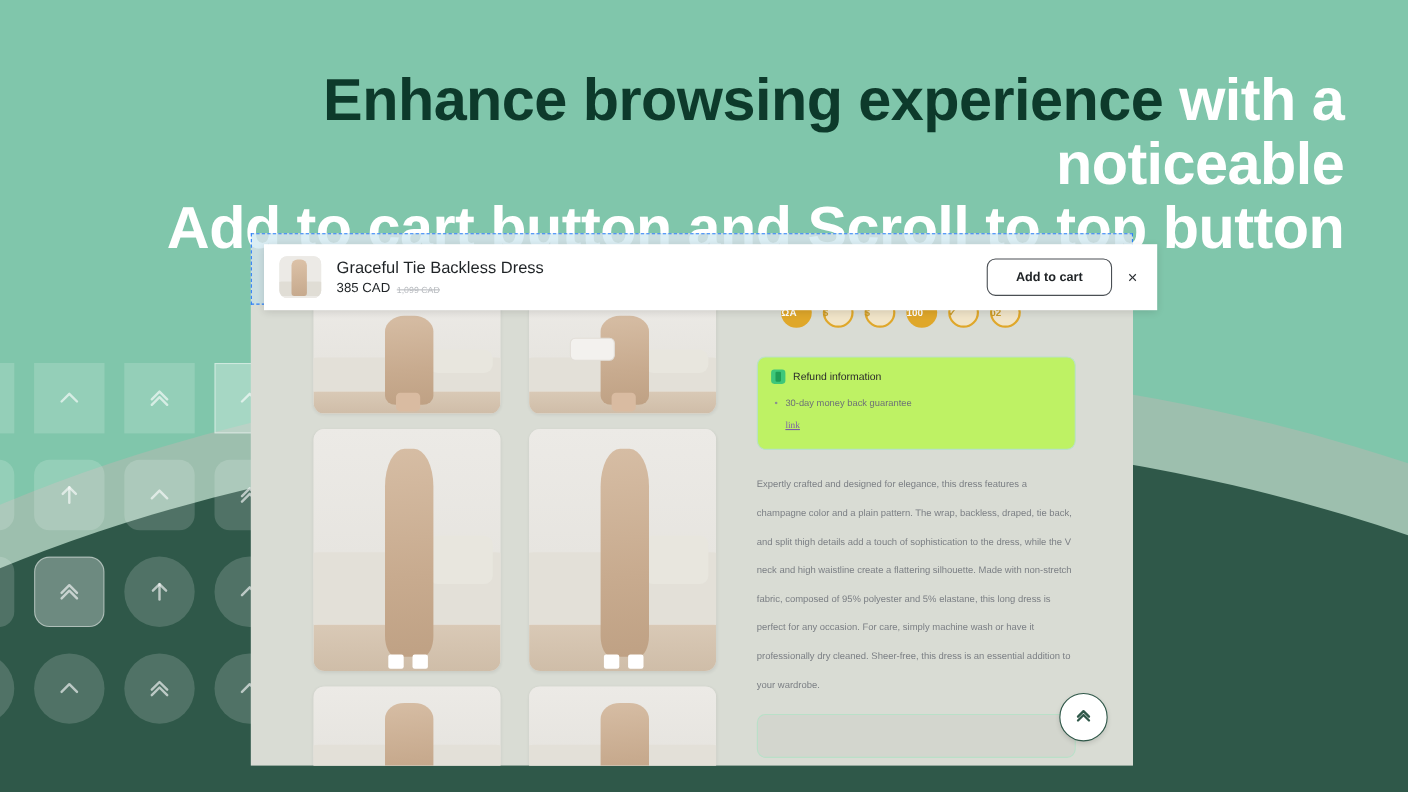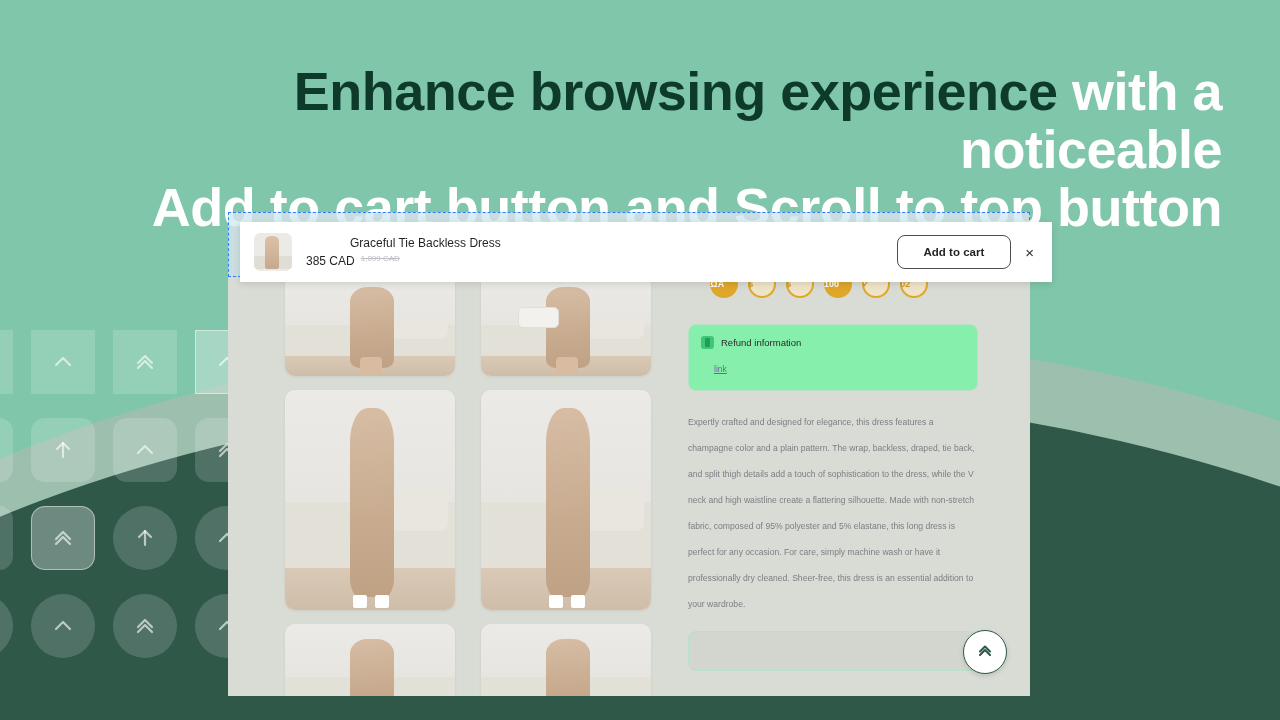--- a/index.html
+++ b/index.html
@@ -163,21 +163,21 @@
   .badge.light .medal { background: #f0e4c8; border: 2px solid #dfa72a; }
   .badge .glyph {
     position: relative;
     font-size: 9px; color: #fff; font-weight: bold;
     line-height: 1;
   }
   .badge.light .glyph { color: #c99a2a; }
 
   .refund-box {
     border: 1px solid #b9e0c8;
-    background: #86efac;
+    background: #bef264;
     border-radius: 8px;
     padding: 11px 12px 14px 12px;
   }
   .refund-head {
     display: flex; align-items: center; gap: 7px;
     margin-bottom: 9px;
   }
   .shop-icon {
     width: 13px; height: 13px; background: #3ec77a;
     border-radius: 3px; position: relative; flex: none;
@@ -193,20 +193,21 @@
     line-height: 17.5px;
     padding-left: 13px; position: relative;
   }
   .refund-list li::before {
     content:"•"; position: absolute; left: 3px; top: 0; color:#8a8e92;
   }
   .refund-link {
     display:inline-block; margin-left: 13px;
     font-size: 8.5px; color: #7b5ea7;
     text-decoration: underline;
+    font-family: Liberation Serif, serif;
   }
 
   .description {
     margin-top: 18px;
     font-size: 8.6px;
     line-height: 26px;
     color: #7b7f84;
     text-align: left;
   }
   .bottom-box {
@@ -257,22 +258,22 @@
     width: 38px; height: 38px; border-radius: 7px;
     overflow: hidden; position: relative; flex: none;
     background: #e7e5e0;
   }
   .thumb .t-wall { position:absolute; inset:0; background:#eceae6; }
   .thumb .t-sofa { position:absolute; left:-10%; right:-10%; bottom:6%; height:34%; background:#e0ddd5; border-radius:6px; }
   .thumb .t-dress { position:absolute; left:30%; bottom:4%; width:36%; height:88%;
     background: linear-gradient(175deg,#dcc2a8 0%, #c6a98d 100%);
     border-radius: 40% 40% 18% 18% / 16% 16% 8% 8%; }
   .prod-info { margin-left: 14px; flex: 1; }
-  .prod-title { font-size: 12px; color: #1f2326; line-height: 15px; margin-left: 44px; }
-  .prod-price-row { margin-top: 3px; display: flex; align-items: flex-start; gap: 6px; }
+  .prod-title { font-size: 15px; color: #1f2326; line-height: 15px; }
+  .prod-price-row { margin-top: 3px; display: flex; align-items: flex-end; gap: 6px; }
   .prod-price { font-size: 12px; color: #1f2326; }
   .prod-compare { font-size: 8px; color: #b9bcc0; text-decoration: line-through; }
   .atc-button {
     border: 1.3px solid #4a4f54;
     border-radius: 8px;
     background: #ffffff;
     color: #1f2326;
     font-size: 11.5px;
     font-weight: bold;
     padding: 10px 26px;
@@ -503,20 +504,21 @@
           <span class="glyph">ὑ2</span>
         </div>
       </div>
 
     <div class="refund-box">
       <div class="refund-head">
         <span class="shop-icon"></span>
         <span class="refund-title">Refund information</span>
       </div>
       <ul class="refund-list" id="refund-list">
+          <li>30-day money back guarantee</li>
         </ul>
       <a class="refund-link" href="#">link</a>
     </div>
 
     <p class="description">Expertly crafted and designed for elegance, this dress features a champagne color and a plain pattern. The wrap, backless, draped, tie back, and split thigh details add a touch of sophistication to the dress, while the V neck and high waistline create a flattering silhouette. Made with non-stretch fabric, composed of 95% polyester and 5% elastane, this long dress is perfect for any occasion. For care, simply machine wash or have it professionally dry cleaned. Sheer-free, this dress is an essential addition to your wardrobe.</p>
 
     <div class="bottom-box"></div>
   </div>
 </div>
 

